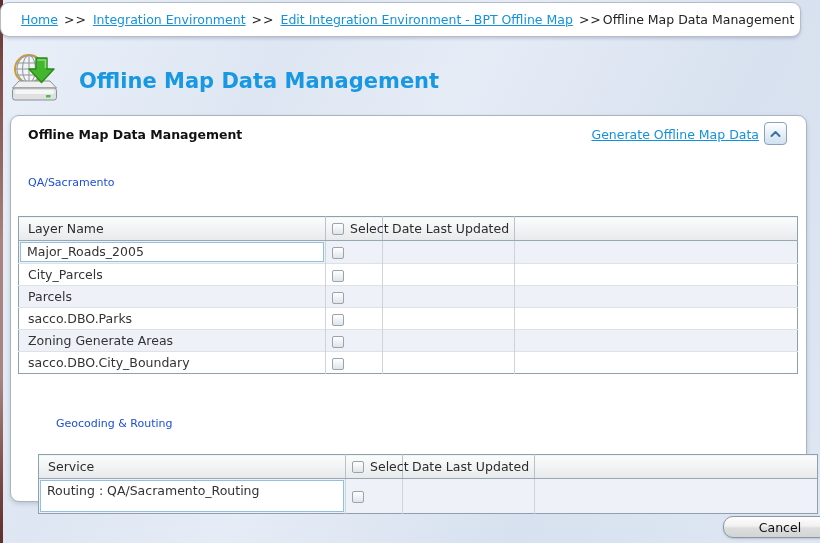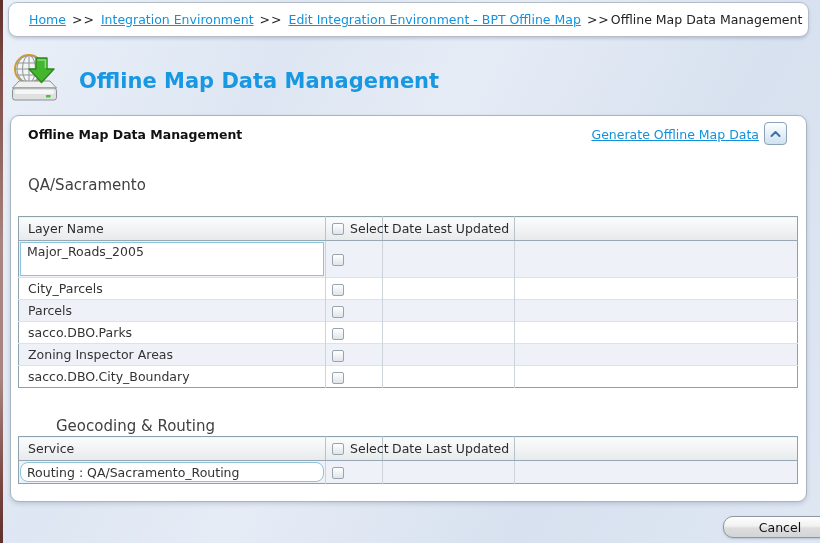--- a/index.html
+++ b/index.html
@@ -12,61 +12,61 @@
   *{box-sizing:border-box;}
   html,body{margin:0;padding:0;}
   body{
     width:820px;height:543px;position:relative;overflow:hidden;
     font-family:"DejaVu Sans","Liberation Sans",sans-serif;
     background:linear-gradient(118deg,#eaf0f9 0%,#dde6f2 28%,#e6ecf6 46%,#d7e1ef 72%,#dfe7f3 100%);
   }
   .left-strip{position:absolute;left:0;top:0;width:3px;height:543px;
     background:linear-gradient(#5f2f2c 0%,#7c4a45 12%,#a8837f 45%,#a8837f 70%,#7c4a45 88%,#5f2f2c 100%);}
   
-  .breadcrumb-bar{position:absolute;left:8px;top:2px;width:801px;height:35px;background:#fff;
+  .breadcrumb-bar{position:absolute;left:0;top:2px;width:801px;height:35px;background:#fff;
     border:1px solid #b3bcc7;border-radius:9px;display:flex;align-items:center;
     padding-left:20px;font-size:12.5px;color:#222;box-shadow:0 2px 3px rgba(90,105,130,.25);white-space:nowrap;}
   .breadcrumb-bar a{color:var(--link-blue);text-decoration:underline;cursor:pointer;}
   .sep{margin:0 6px;letter-spacing:1px;color:#222;}
   .sep.last{margin-right:1px;}
   
   .title-row{position:absolute;left:10px;top:52px;display:flex;align-items:center;}
   .app-icon{width:52px;height:52px;}
   .page-title{font-size:21px;font-weight:bold;color:var(--title-blue);margin-left:17px;margin-top:6px;}
   
   .panel{position:absolute;left:10px;top:115px;width:797px;height:387px;background:#fff;
     border:1px solid #a9b4bf;border-radius:9px;box-shadow:0 2px 4px rgba(90,105,130,.25);}
   .panel-title{position:absolute;left:17px;top:11px;font-size:12.5px;font-weight:bold;color:#111;}
   .generate-link{position:absolute;right:47px;top:11px;font-size:12.5px;color:var(--link-blue);
     text-decoration:underline;cursor:pointer;white-space:nowrap;}
   .collapse-btn{position:absolute;right:19px;top:6px;width:23px;height:23px;border:1px solid #8ba2b8;
     border-radius:4px;background:linear-gradient(#feffff,#cfe1f0);display:flex;align-items:center;
     justify-content:center;cursor:pointer;}
-  .section-label{position:absolute;left:17px;font-size:15px;color:#404040;}
+  .section-label{position:absolute;left:17px;font-size:11px;color:#1d4ed8;}
   .section-label.qa{top:60px;}
   .section-label.geo{top:301px;margin-left:28px;}
   .tbl-wrap{position:absolute;left:7px;}
   .tbl-wrap.layers{top:100px;}
-  .tbl-wrap.services{top:320px;}
+  .tbl-wrap.services{top:338px;margin-left:20px;}
   table{border-collapse:collapse;table-layout:fixed;width:780px;font-size:12.5px;color:#333;
     background:#fff;border:1px solid #8da0ad;}
   col.c-name{width:307px;} col.c-select{width:57px;} col.c-date{width:132px;}
   thead th{height:24px;background:linear-gradient(#fbfcfc,#e7eaec);border-bottom:1px solid #97a8b3;
     border-left:1px solid #b7c2ca;text-align:left;font-weight:normal;color:#2c2c2c;padding:0 0 0 9px;}
   thead th:first-child{border-left:none;}
   thead th.select-th{padding-left:6px;white-space:nowrap;}
   tbody td{height:21px;border-top:1px solid #dde2e7;border-left:1px solid #ccd4da;padding:0;overflow:hidden;}
   tbody td:first-child{border-left:none;}
   tbody tr:first-child td{border-top:none;}
   tbody tr:nth-child(odd){background:var(--row-tint);}
   .name-text{padding-left:9px;line-height:21px;white-space:nowrap;}
-  .name-box{margin:1px 1px 1px 1px;border:1px solid var(--focus-border);background:#fff;height:34px;
+  .name-box{margin:1px 1px 1px 1px;border:1px solid var(--focus-border);background:#fff;height:20px;
     line-height:18px;padding-left:6px;white-space:nowrap;}
   .services-table tbody td{height:23px;}
-  .services-table .name-box{height:20px;line-height:20px;border-radius:8px;}
+  .services-table .name-box{height:32px;line-height:20px;}
   .checkbox{display:inline-block;width:12px;height:12px;border:1px solid #9aa4ad;border-radius:2px;
     background:linear-gradient(#ffffff,#dfe5ea);vertical-align:middle;cursor:pointer;}
   tbody .checkbox{margin-left:6px;}
   thead .checkbox{margin-right:6px;margin-top:-2px;}
   
   .cancel-button{position:absolute;left:723px;top:516px;width:114px;height:22px;
     border:1px solid #8f979e;border-radius:10px;font-size:12.5px;color:#111;cursor:pointer;
     background:linear-gradient(#fefefe 0%,#f1f1f1 45%,#dddddd 55%,#d2d4d6 100%);
     font-family:"DejaVu Sans","Liberation Sans",sans-serif;box-shadow:0 1px 2px rgba(90,105,130,.3);}
 </style>
@@ -161,21 +161,21 @@
           <tr>
             <td>
               <div class="name-text">sacco.DBO.Parks</div>
             </td>
             <td><span class="checkbox"></span></td>
             <td></td>
             <td></td>
           </tr>
           <tr>
             <td>
-              <div class="name-text">Zoning Inspector Areas</div>
+              <div class="name-text">Zoning Generate Areas</div>
             </td>
             <td><span class="checkbox"></span></td>
             <td></td>
             <td></td>
           </tr>
           <tr>
             <td>
               <div class="name-text">sacco.DBO.City_Boundary</div>
             </td>
             <td><span class="checkbox"></span></td>

